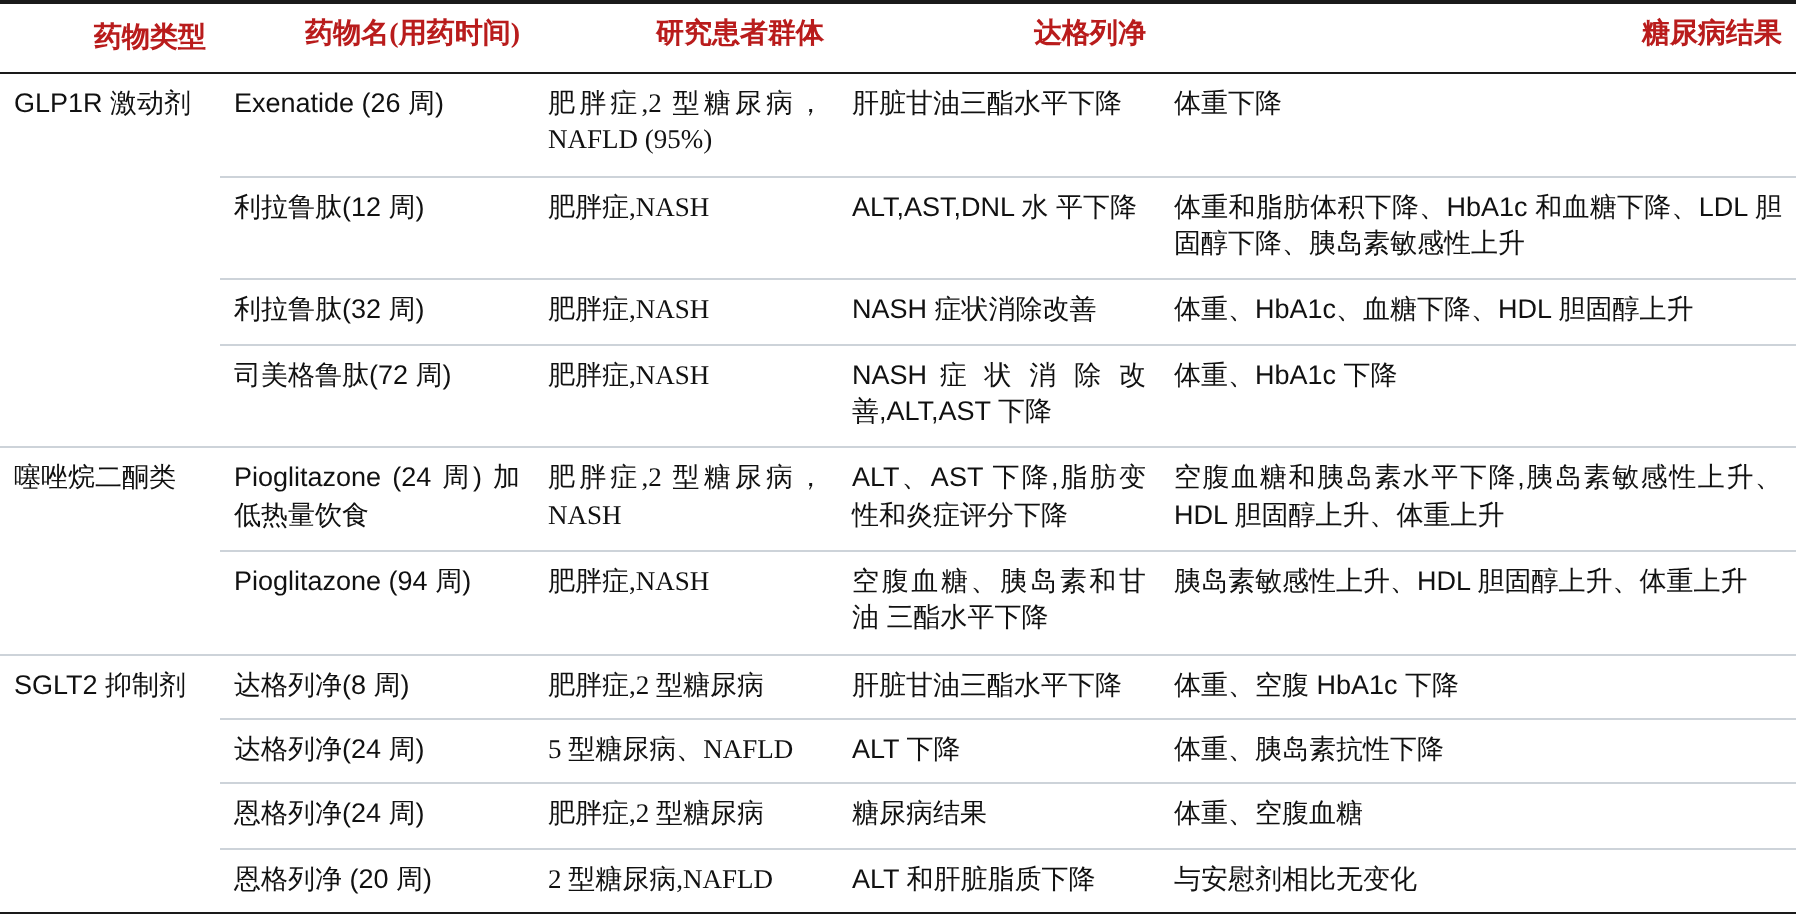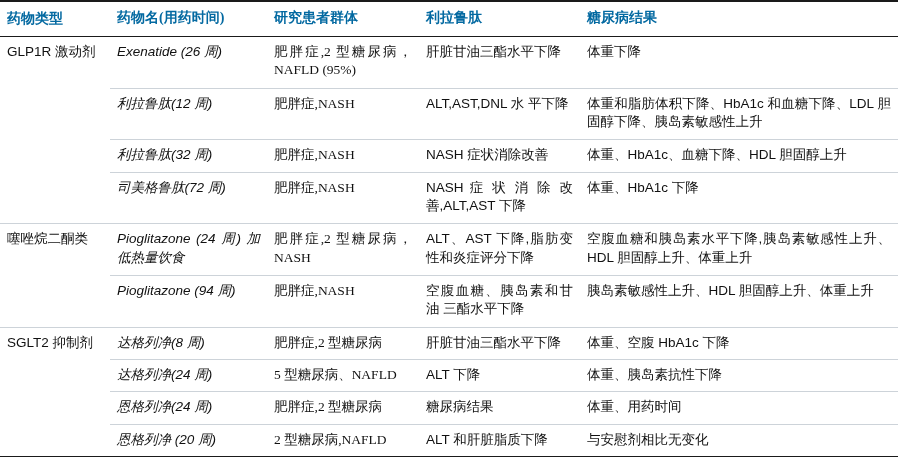--- a/index.html
+++ b/index.html
@@ -36,45 +36,44 @@
     vertical-align: top;
     padding: 6px 7px 5px 7px;
     font-size: 13.5px;
     line-height: 1.35;
     color: #111111;
     border: 0;
   }
   tr.header-row th {
     font-weight: bold;
     font-size: 14px;
-    color: #0369a1;
+    color: #b91c1c;
     padding-top: 7px;
     padding-bottom: 8px;
-    text-align: left;
+    text-align: right;
     background: #ffffff;
   }
   tr.header-row {
     border-top: 2px solid #1a1a1a;
     border-bottom: 1.6px solid #1a1a1a;
   }
   tbody tr {
     border-bottom: 1px solid #cdd3d9;
   }
   tbody tr:last-child {
     border-bottom: 1.8px solid #1a1a1a;
   }
   td.group-cell {
     vertical-align: middle;
     font-size: 14px;
     color: #111111;
     background: #ffffff;
   }
   td.col-drug {
     border-left: 1px solid #cdd3d9;
-    font-style: italic;
   }
   td.col-pop {
     border-left: 1px solid #cdd3d9;
     font-family: Liberation Serif, serif;
   }
   td.col-liver {
     border-left: 1px solid #cdd3d9;
   }
   td.col-dm {
     border-left: 1px solid #cdd3d9;
@@ -95,21 +94,21 @@
         <col class="c1">
         <col class="c2">
         <col class="c3">
         <col class="c4">
     </colgroup>
     <thead>
       <tr class="header-row">
         <th class="col-type">药物类型</th>
         <th class="col-drug">药物名(用药时间)</th>
         <th class="col-pop">研究患者群体</th>
-        <th class="col-liver">利拉鲁肽</th>
+        <th class="col-liver">达格列净</th>
         <th class="col-dm">糖尿病结果</th>
       </tr>
     </thead>
     <tbody>
 
       <tr>
         <td class="group-cell" rowspan="4">GLP1R 激动剂</td>
         <td class="col-drug">Exenatide (26 周)</td>
         <td class="col-pop">肥胖症,2 型糖尿病，NAFLD (95%)</td>
         <td class="col-liver">肝脏甘油三酯水平下降</td>
@@ -158,21 +157,21 @@
       <tr>
         <td class="col-drug">达格列净(24 周)</td>
         <td class="col-pop">5 型糖尿病、NAFLD</td>
         <td class="col-liver">ALT 下降</td>
         <td class="col-dm">体重、胰岛素抗性下降</td>
       </tr>
       <tr>
         <td class="col-drug">恩格列净(24 周)</td>
         <td class="col-pop">肥胖症,2 型糖尿病</td>
         <td class="col-liver">糖尿病结果</td>
-        <td class="col-dm">体重、用药时间</td>
+        <td class="col-dm">体重、空腹血糖</td>
       </tr>
       <tr>
         <td class="col-drug">恩格列净 (20 周)</td>
         <td class="col-pop">2 型糖尿病,NAFLD</td>
         <td class="col-liver">ALT 和肝脏脂质下降</td>
         <td class="col-dm">与安慰剂相比无变化</td>
       </tr>
 
     </tbody>
   </table>

